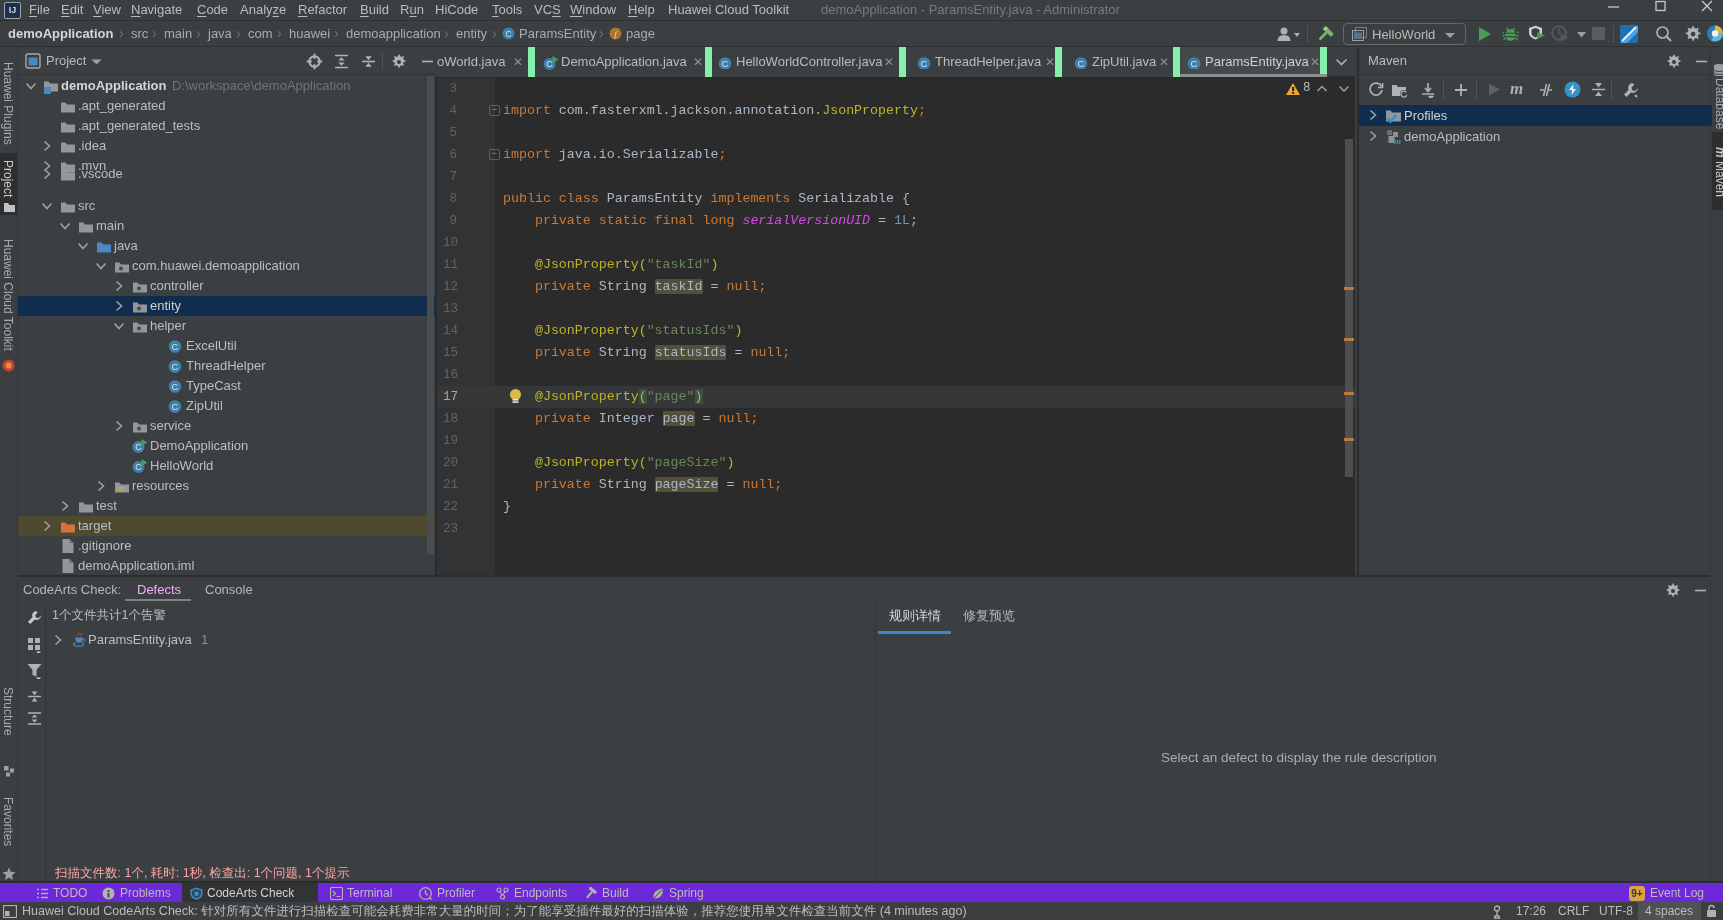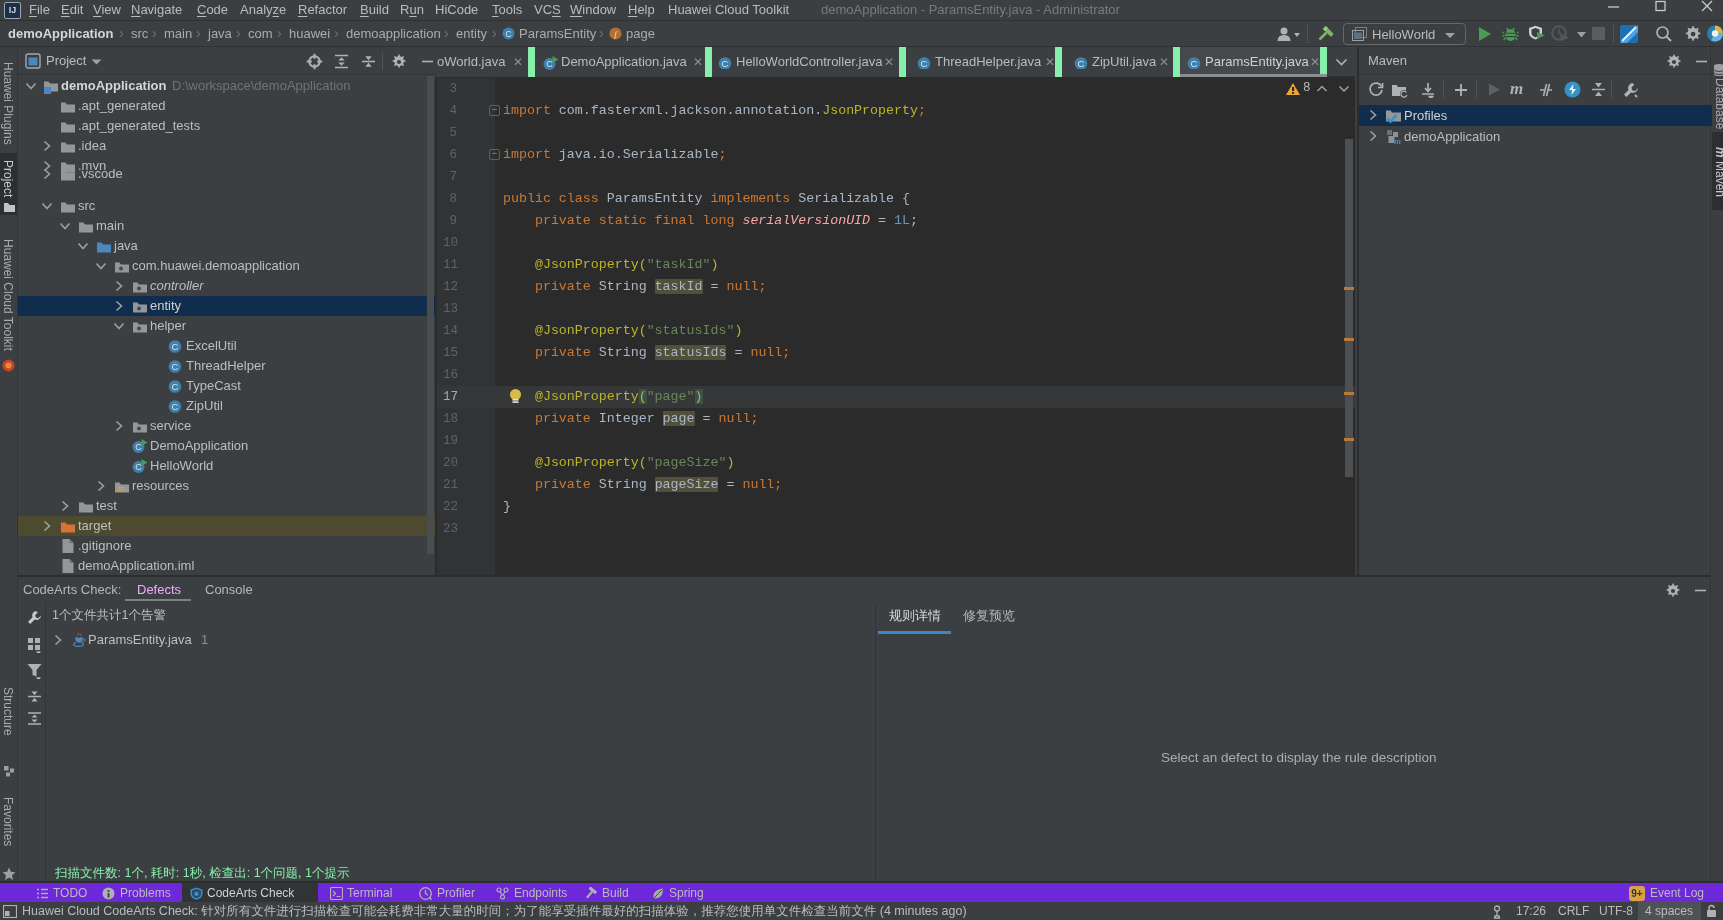--- a/index.html
+++ b/index.html
@@ -44,21 +44,21 @@
   .tab .tname { position:absolute; top:0; height:30px; line-height:30px; font-size:13px; color:#BBBBBB; }
   .tab .tclose { position:absolute; top:0; height:30px; line-height:30px; font-size:12px; color:#8C9193; }
   #codearea { position:absolute; left:0; top:31px; width:918px; height:497px; background:#2B2B2B;
     font-family:"Liberation Mono", monospace; font-size:13.3px; }
   #gutter { position:absolute; left:0; top:0; width:59px; height:497px; background:#313335; border-right:1px solid #2A2A2A; }
   .lnum { position:absolute; right:12px; height:22px; line-height:22px; color:#606366; font-size:12.6px;
     font-family:"Liberation Mono", monospace; }
   .cline { position:absolute; left:66px; height:22px; line-height:22px; white-space:pre; color:#A9B7C6; }
   .kw { color:#CC7832; } .ann { color:#BBB529; } .str { color:#6A8759; }
   .num { color:#6897BB; } .fieldhl { background:#51503A; border-radius:1px; }
-  .itpl { color:#fca5a5; font-style:italic; }
+  .itpl { color:#d946ef; font-style:italic; }
 
   
   #maven { left:1357px; top:47px; width:353px; height:528px; background:#3C3F41; border-left:2px solid #2B2D2F; }
 
   
   #bottom { left:18px; top:575px; width:1692px; height:304px; background:#3C3F41; border-top:2px solid #2B2D2F; }
 
   
   #statusrow { left:0; top:881px; width:1723px; height:21px; background:#6d28d9; border-top:2px solid #2B2D2F; }
   #msgrow { left:0; top:902px; width:1723px; height:18px; background:#3C3F41; }
@@ -346,21 +346,21 @@
       <div class="trow" style="top:160px;left:78px;"><svg class="chev" style="left:-19px">
             <use href="#chevD"></use>
           </svg><svg class="ticon">
             <use href="#foldjava"></use>
           </svg><span class="lbl">java</span></div>
       <div class="trow" style="top:180px;left:96px;"><svg class="chev" style="left:-19px">
             <use href="#chevD"></use>
           </svg><svg class="ticon">
             <use href="#foldpkg"></use>
           </svg><span class="lbl">com.huawei.demoapplication</span></div>
-      <div class="trow" style="top:200px;left:114px;font-style:italic;"><svg class="chev" style="left:-19px">
+      <div class="trow" style="top:200px;left:114px;"><svg class="chev" style="left:-19px">
             <use href="#chevR"></use>
           </svg><svg class="ticon">
             <use href="#foldpkg"></use>
           </svg><span class="lbl">controller</span></div>
       <div class="trow" style="top:220px;left:0;width:419px;background:#102D4D;">
         <svg class="chev" style="left:95px">
             <use href="#chevR"></use>
           </svg>
         <svg class="ticon abs" style="left:114px;top:3px;">
             <use href="#foldpkg"></use>
@@ -648,21 +648,21 @@
         </svg>
       <svg class="abs" style="left:53px;top:3px;" width="16" height="17">
         <path d="M5 10.5 q-2.5 .8 -2.5 2 q0 1.8 5 1.8 q5 0 5 -1.8 q0 -1.2 -2.5 -2" fill="none" stroke="#4A88C2" stroke-width="1.2"></path>
         <path d="M4.5 5 q3 1.5 7 0 q.8 3.5 -1.5 5 q-2 1.2 -4 0 q-2.3 -1.5 -1.5 -5 z" fill="#4A88C2"></path>
         <path d="M12 7 q2 -.5 2 1 q0 1.5 -2.5 1.5" fill="none" stroke="#4A88C2" stroke-width="1"></path>
         <path d="M7.5 3.5 q-1 -1.5 .5 -2.5 M9.5 3.5 q1.2 -1 .3 -2" fill="none" stroke="#B3523C" stroke-width="1.1"></path>
         </svg>
       <div class="abs" style="left:70px;top:0;height:22px;line-height:22px;font-size:13px;color:#BCBEC0;">ParamsEntity.java</div>
       <div class="abs" style="left:183px;top:0;height:22px;line-height:22px;font-size:13px;color:#8C9193;">1</div>
     </div>
-    <div class="abs" style="left:37px;top:285px;height:22px;line-height:22px;font-size:12.5px;color:#86efac;">扫描文件数: 1个, 耗时: 1秒, 检查出: 1个问题, 1个提示</div>
+    <div class="abs" style="left:37px;top:285px;height:22px;line-height:22px;font-size:12.5px;color:#fca5a5;">扫描文件数: 1个, 耗时: 1秒, 检查出: 1个问题, 1个提示</div>
     <div class="abs" style="left:857px;top:26px;width:1px;height:278px;background:#323537;"></div>
     <div class="abs" style="left:871px;top:26px;height:26px;line-height:26px;font-size:13px;color:#D5D7D9;">规则详情</div>
     <div class="abs" style="left:860px;top:54px;width:73px;height:3px;background:#3E86C7;"></div>
     <div class="abs" style="left:945px;top:26px;height:26px;line-height:26px;font-size:13px;color:#B4B6B8;">修复预览</div>
     <div class="abs" style="left:1143px;top:172px;height:18px;line-height:18px;font-size:13.5px;color:#ABADAF;">Select an defect to display the rule description</div>
   </div>
   <div class="abs" id="statusrow">
     <svg class="abs" style="left:36px;top:4px;" width="13" height="13">
         <path d="M1 2.5 h2 M1 6.5 h2 M1 10.5 h2 M5 2.5 h7 M5 6.5 h7 M5 10.5 h7" stroke="#AFB1B3" stroke-width="1.4"></path>
       </svg>

